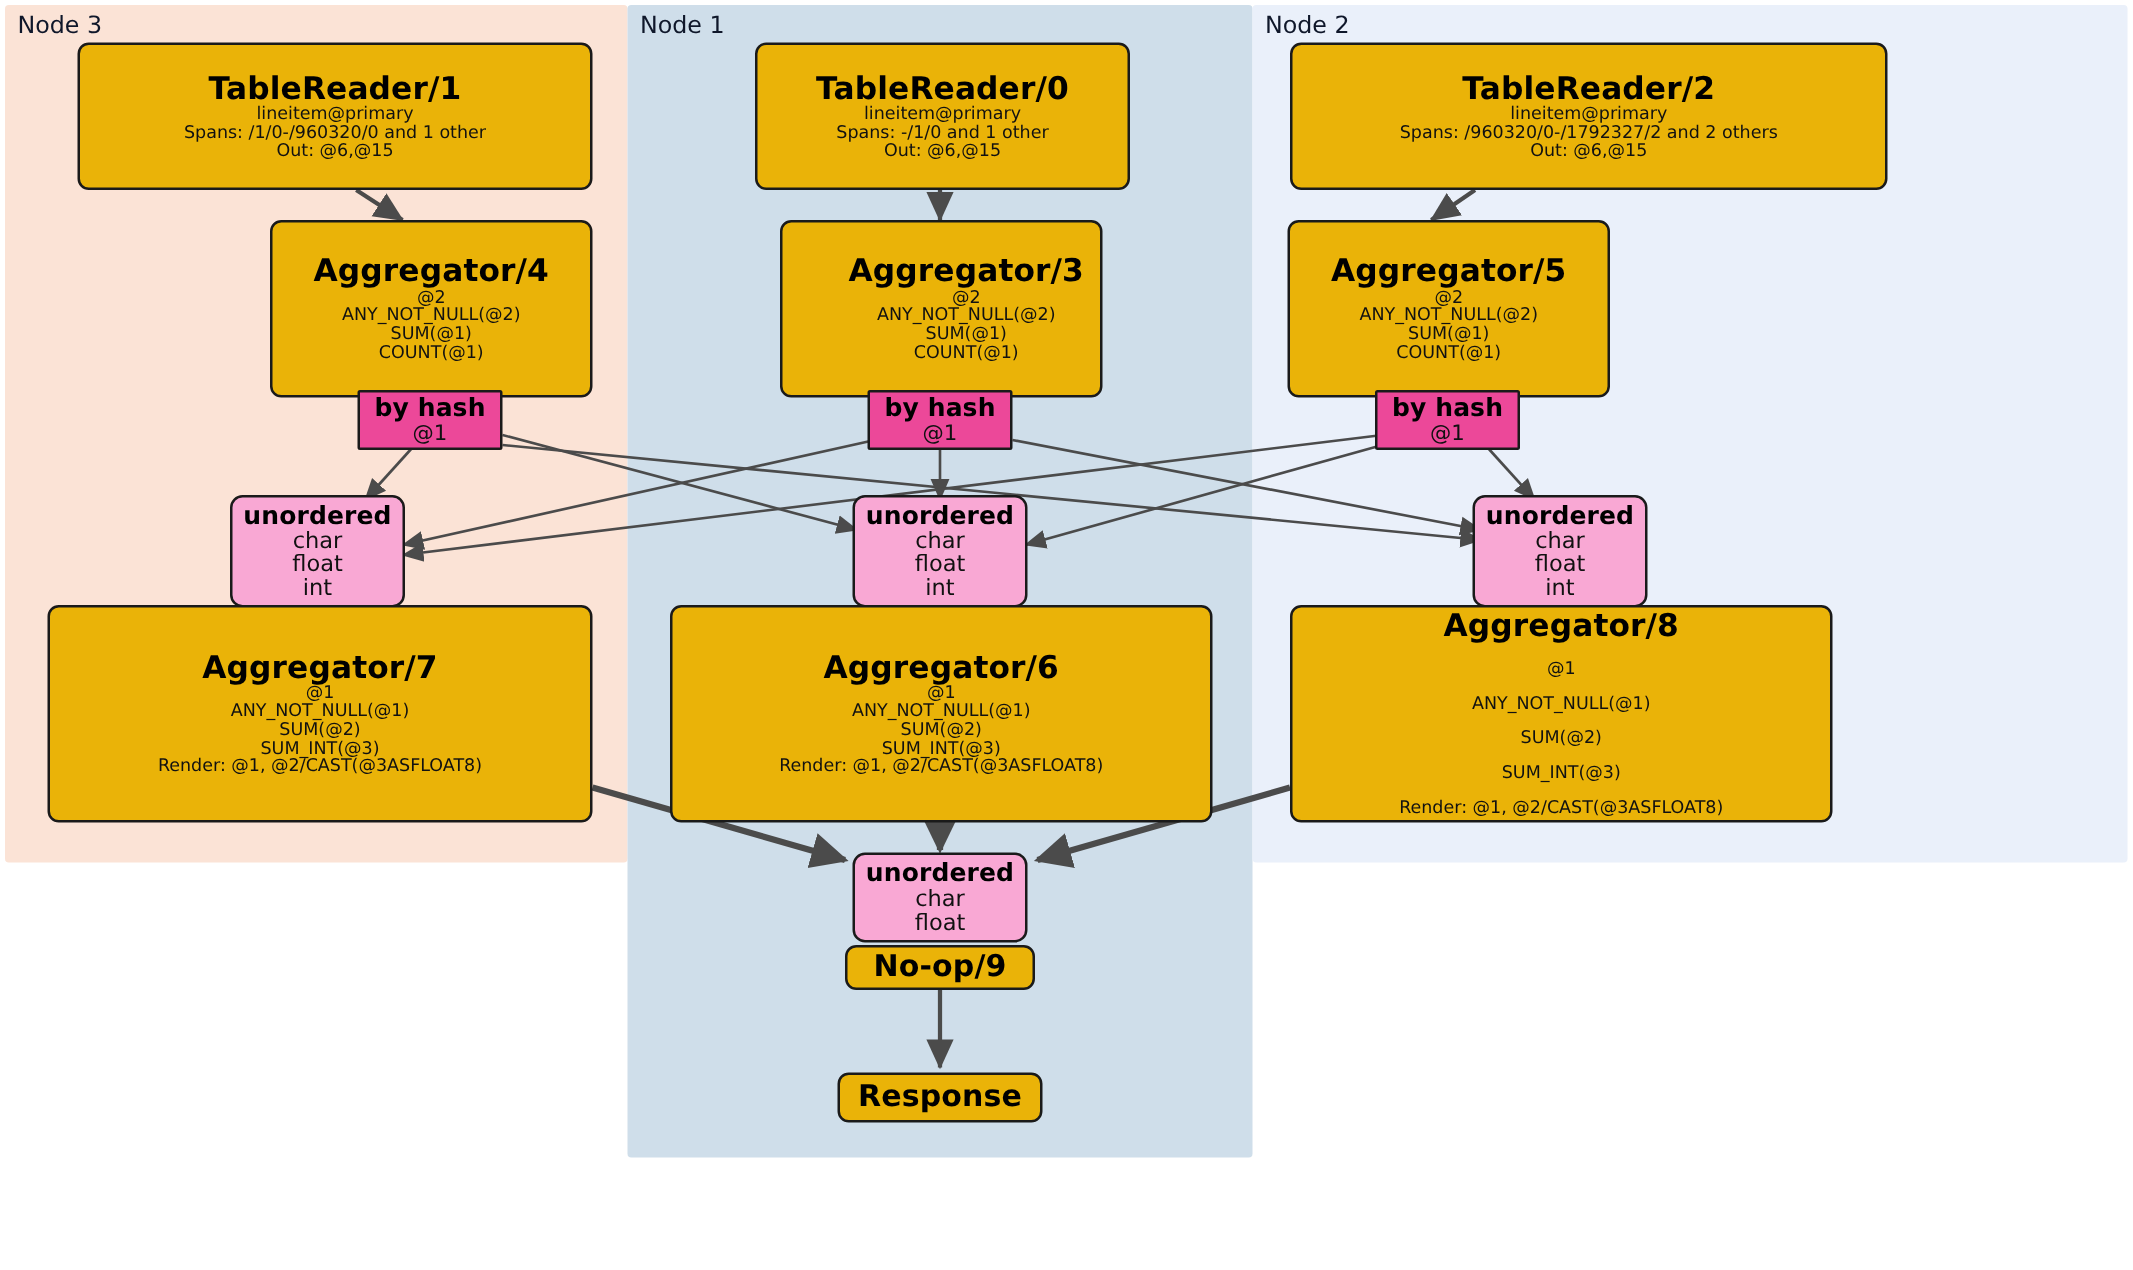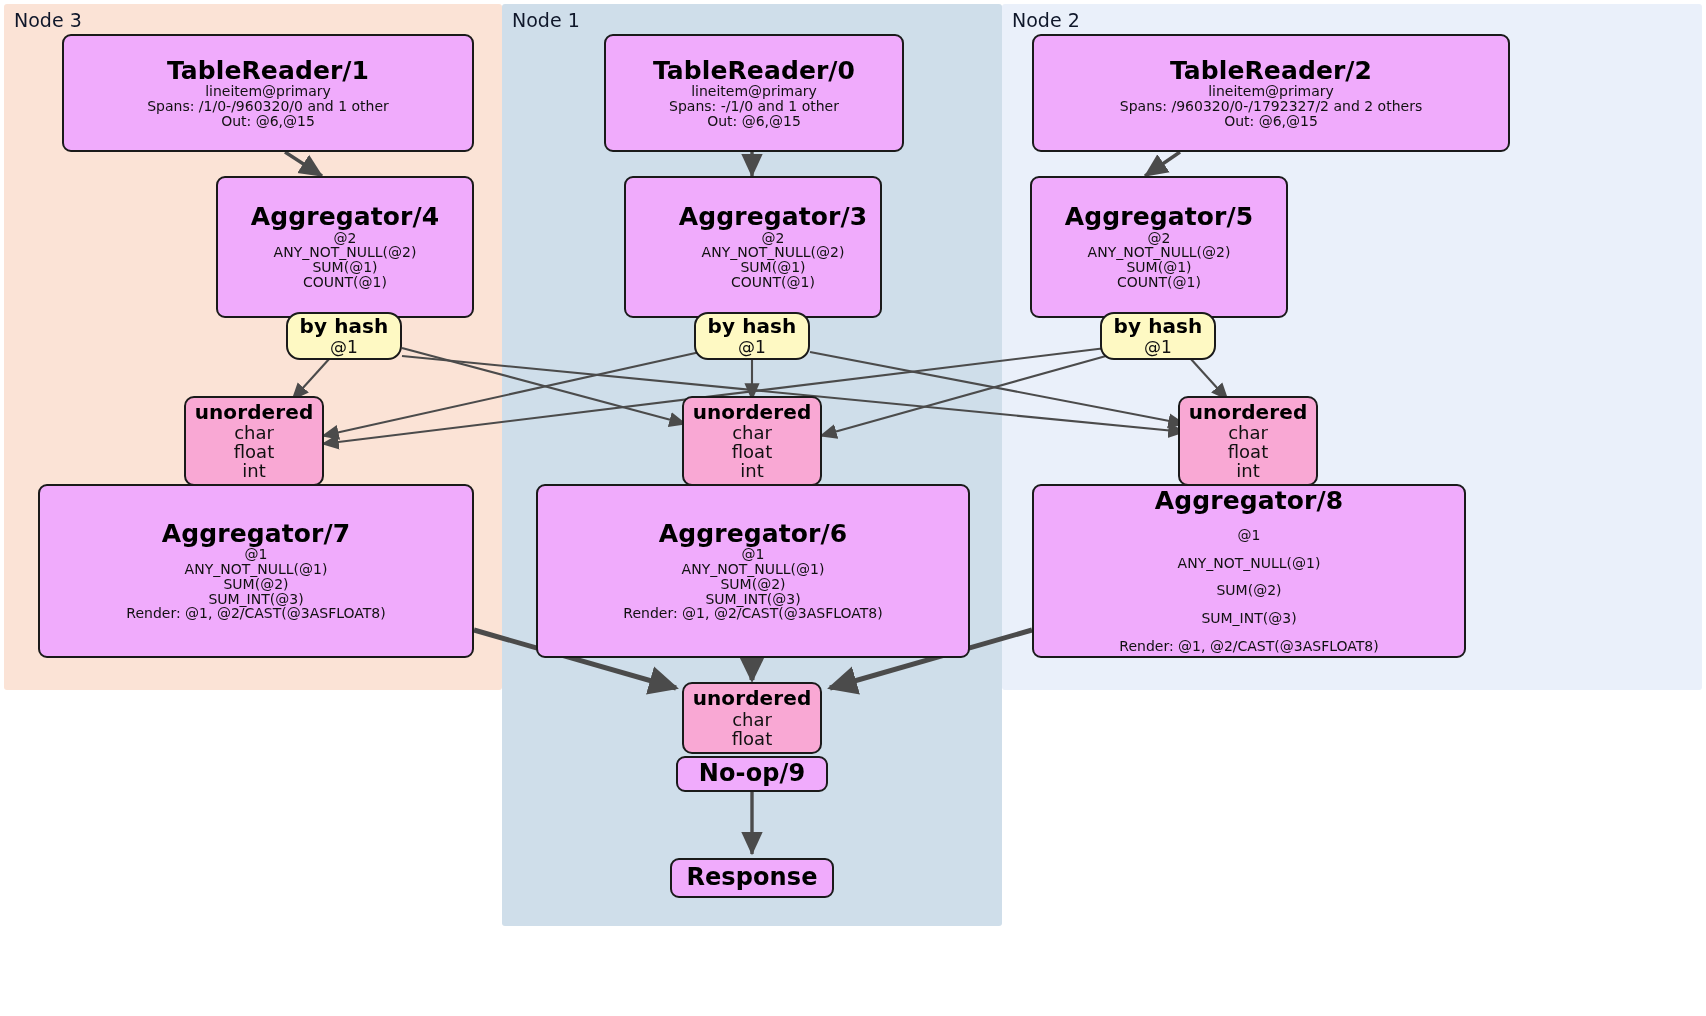--- a/index.html
+++ b/index.html
@@ -14,22 +14,22 @@
     position:absolute;left:10px;top:5px;
     font-size:19px;color:#0f172a;line-height:22px;white-space:nowrap;
   }
 
   .box{
     position:absolute;box-sizing:border-box;
     border:2px solid #1a1a1a;border-radius:9px;
     display:flex;flex-direction:column;align-items:center;justify-content:center;
     text-align:center;line-height:1.06;
   }
-  .box.proc{background:#f0abfc;}
-  .box.hash{background:#fef9c3;border-radius:14px;}
+  .box.proc{background:#eab308;}
+  .box.hash{background:#ec4899;border-radius:2px;}
   .box.unord{background:#f9a8d4;border-radius:10px;}
 
   .box .title{font-weight:bold;font-size:25px;color:#000;letter-spacing:.1px;}
   .box .title.sm{font-size:24px;}
   .box .line{font-size:14px;color:#111;}
   .box.hash .title{font-size:20px;}
   .box.hash .line{font-size:17px;}
   .box.unord .title{font-size:20px;}
   .box.unord .line{font-size:18px;}
 

